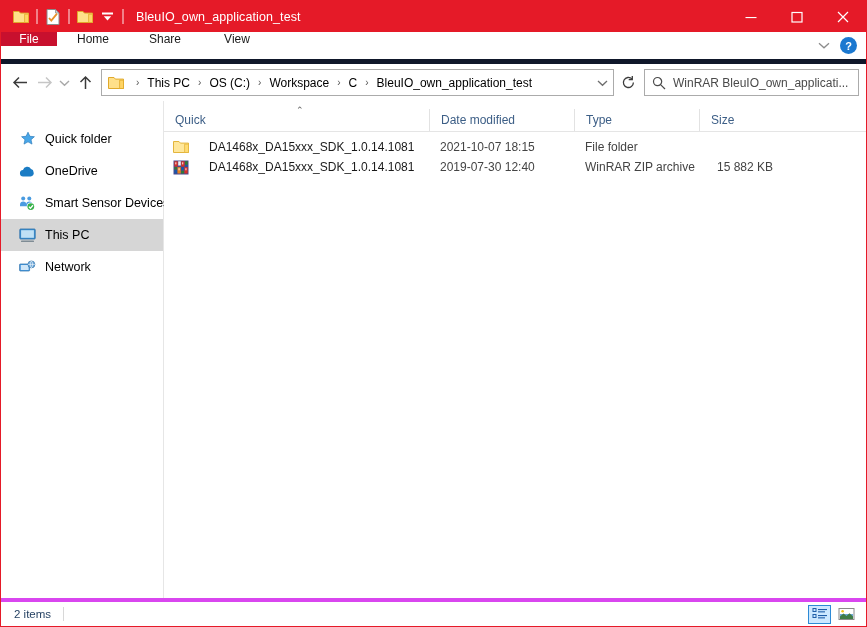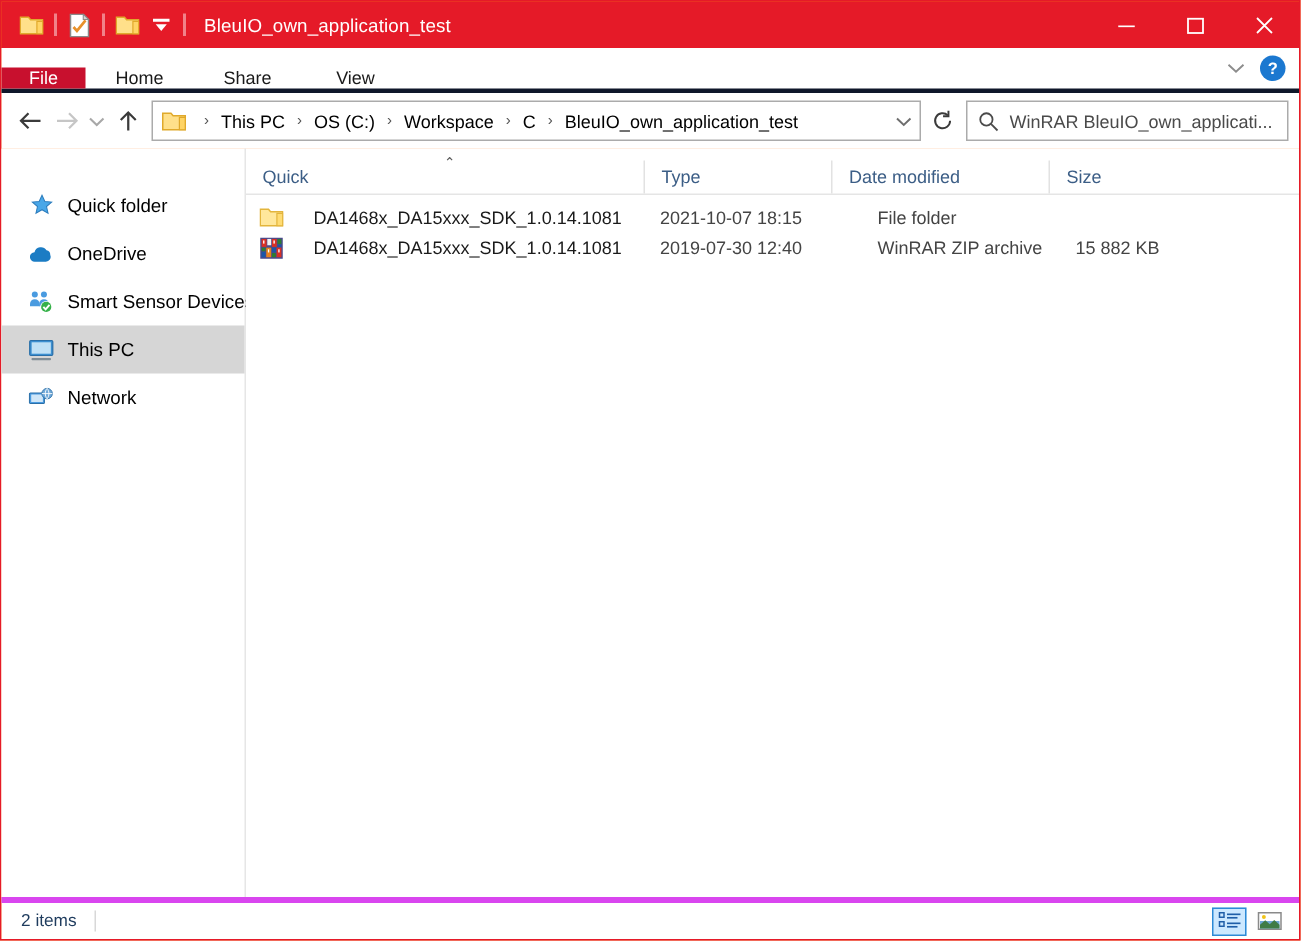--- a/index.html
+++ b/index.html
@@ -12,21 +12,21 @@
     height: 627px;
     font-family: "Liberation Sans", sans-serif;
     overflow: hidden;
   }
   .window {
     position: relative;
     width: 867px;
     height: 627px;
     box-sizing: border-box;
     border: 1px solid #E51A28;
-    background: #f97316;
+    background: #5eead4;
     display: flex;
     flex-direction: column;
   }
 
   
   .titlebar {
     height: 31px;
     background: #E51A28;
     display: flex;
     align-items: center;
@@ -72,24 +72,24 @@
     display: flex;
     align-items: center;
     justify-content: center;
   }
 
   
   .ribbon {
     height: 27px;
     background: #ffffff;
     display: flex;
-    align-items: flex-end;
+    align-items: flex-start;
     flex: 0 0 auto;
     position: relative;
-    border-bottom: 3px solid #0f172a;
+    border-bottom: 5px solid #0f172a;
   }
   .tab {
     display: flex;
     align-items: center;
     justify-content: center;
     font-size: 12px;
     color: #1a1a1a;
     padding: 0 16px;
     min-width: 40px;
   }
@@ -555,25 +555,25 @@
       </div>
     </div>
 
     <div class="filepane">
 
       <div class="col-header">
         <div class="col col-name first">
           <span>Quick</span>
           <span class="sort-caret">⌃</span>
         </div>
+        <div class="col col-date">
+          <span>Date modified</span>
+        </div>
         <div class="col col-type">
           <span>Type</span>
-        </div>
-        <div class="col col-date">
-          <span>Date modified</span>
         </div>
         <div class="col col-size">
           <span>Size</span>
         </div>
       </div>
 
       <div class="rows">
 
         <div class="row">
           <div class="cell name">

